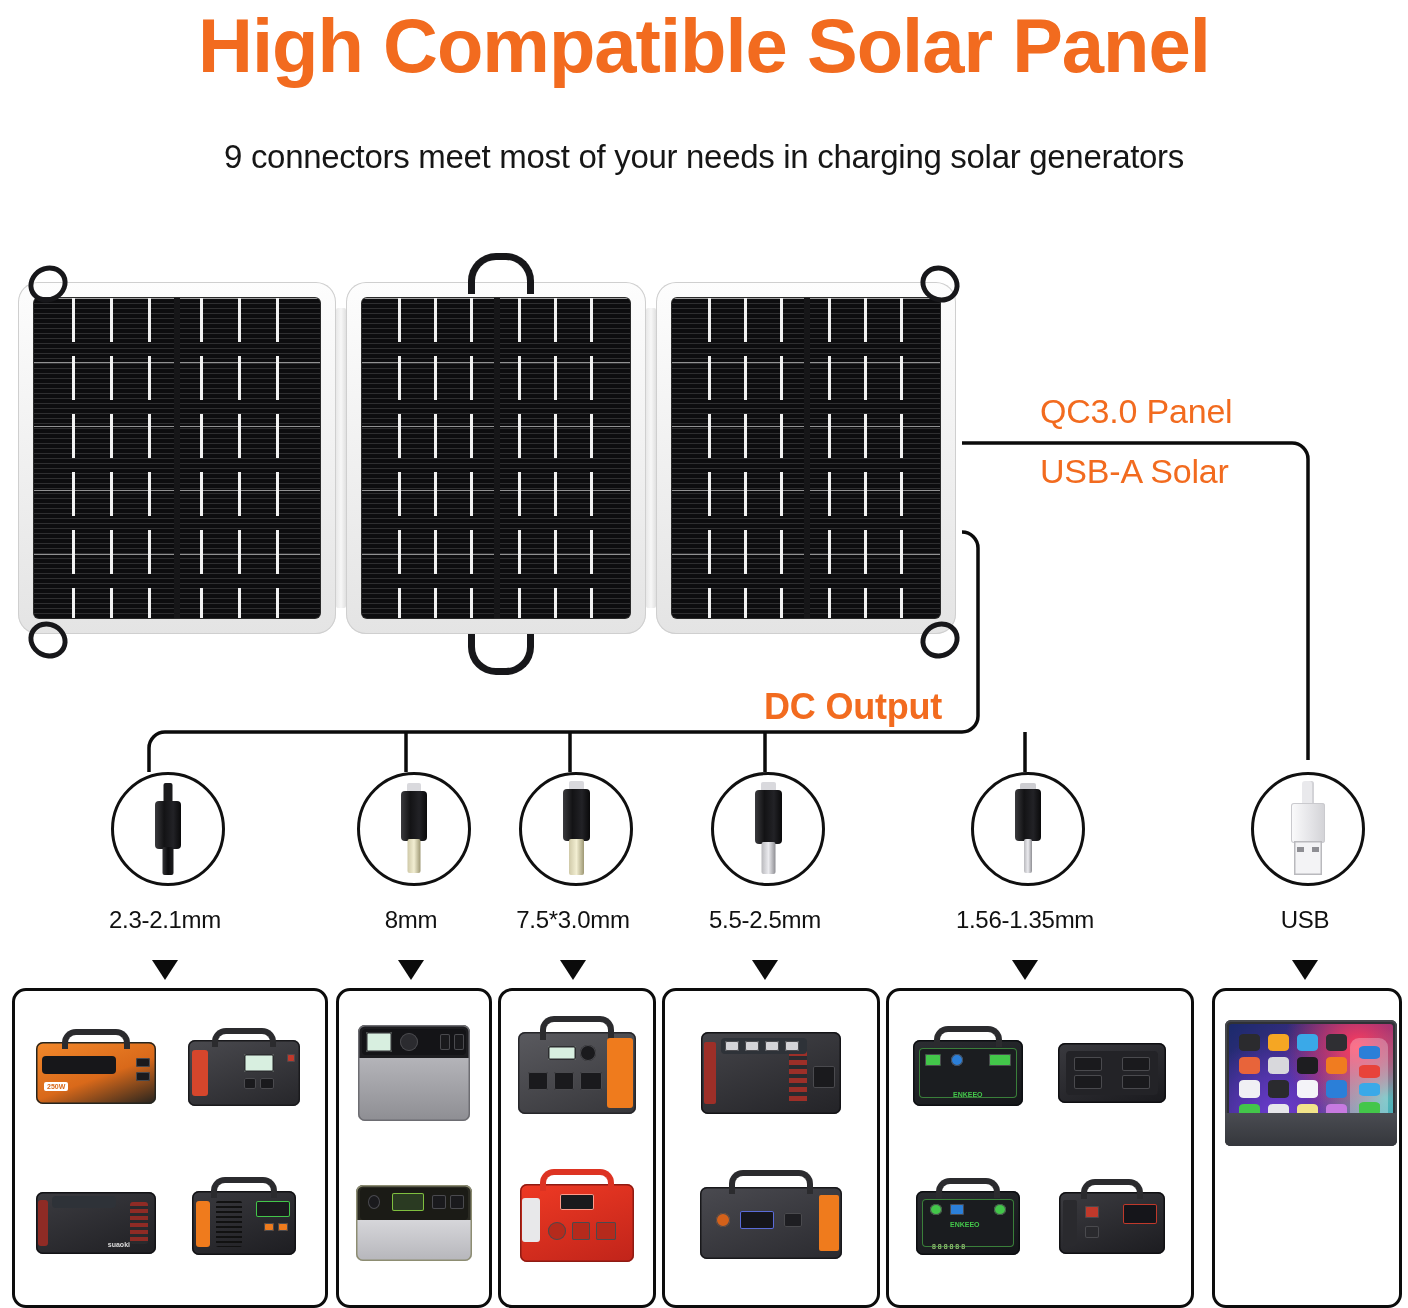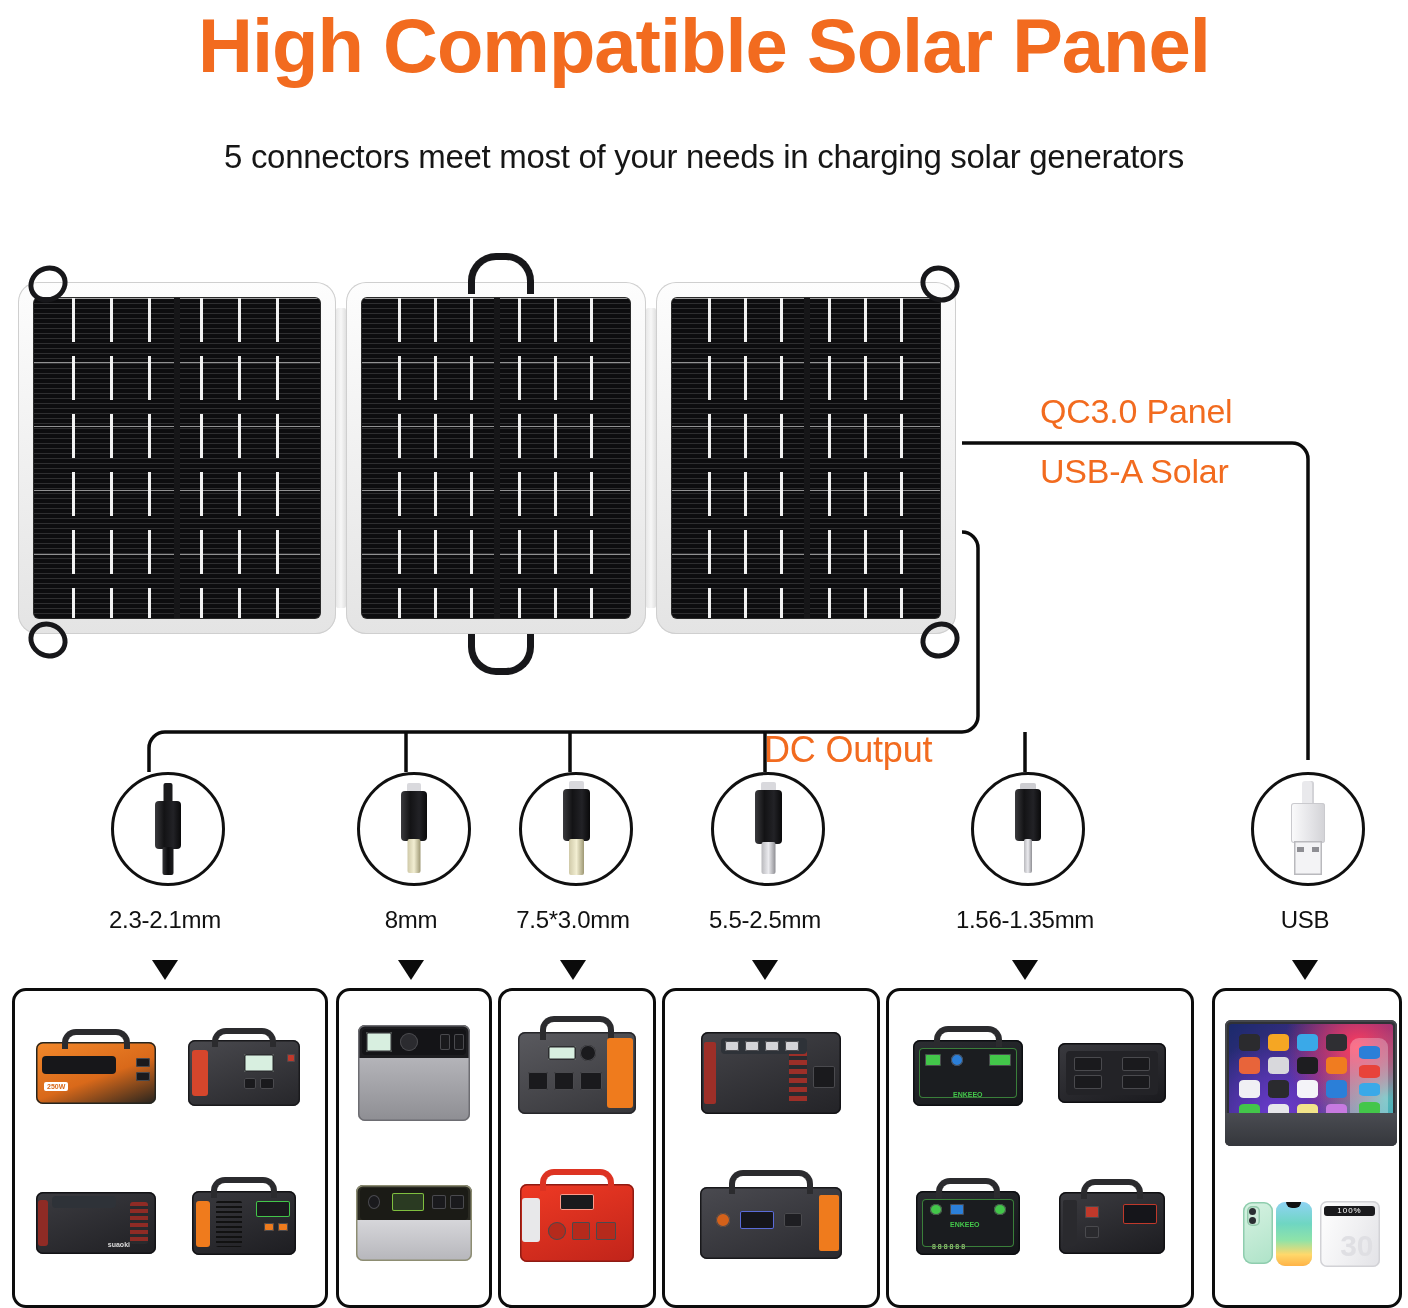--- a/index.html
+++ b/index.html
@@ -57,21 +57,21 @@
 
   
   #wires{position:absolute;left:0;top:0;width:1408px;height:1308px;
          pointer-events:none;}
 
   
   .callout{position:absolute;color:#F26B1F;font-size:34px;font-weight:400;
            white-space:nowrap;letter-spacing:-0.2px;}
   #lbl-qc{left:1040px;top:392px;}
   #lbl-usba{left:1040px;top:452px;}
-  #lbl-dc{left:764px;top:686px;font-weight:400;font-size:36px;margin-top:43px;}
+  #lbl-dc{left:764px;top:686px;font-weight:700;font-size:36px;}
 
   
   .conn{position:absolute;width:108px;height:108px;border-radius:50%;
         border:3px solid #101010;background:#fff;}
   .conn-label{position:absolute;text-align:center;font-size:24px;
         color:#111;white-space:nowrap;letter-spacing:-0.3px;}
 
   
   .plug{position:absolute;left:50%;top:50%;transform:translate(-50%,-50%);}
   .plug .cable{position:absolute;left:50%;transform:translateX(-50%);
@@ -163,21 +163,21 @@
       box-shadow:inset 0 0 0 1.5px #d2d2d6;}
   .bank-disp{position:absolute;left:8%;right:8%;top:7%;height:15%;
       background:#1a1a1d;border-radius:3px;color:#fff;font-size:8px;
       display:flex;align-items:center;justify-content:center;letter-spacing:1px;}
   .bank-30{position:absolute;right:10%;bottom:7%;font-size:30px;color:#dfdfe3;font-weight:700;}
 </style>
 </head>
 <body>
 
 <div id="title">High Compatible Solar Panel</div>
-<div id="subtitle">5 connectors meet most of your needs in charging solar generators</div>
+<div id="subtitle">9 connectors meet most of your needs in charging solar generators</div>
 
 <div id="panel-assembly">
 
   <div class="panel panel-1">
     <div class="panel-inner">
       <div class="fingers"></div>
       <div class="rows"></div>
       <div class="busbar" style="left:38px"></div>
       <div class="busbar" style="left:76px"></div>
       <div class="busbar" style="left:114px"></div>
@@ -495,33 +495,14 @@
           <div class="dock">
             <div class="dockicon" style="background:#2b7fd8"></div>
             <div class="dockicon" style="background:#e8433a"></div>
             <div class="dockicon" style="background:#3aa9e8"></div>
             <div class="dockicon" style="background:#43c64a"></div>
           </div>
         </div>
         <div class="tablet-base"></div>
       </div>
     </div>
-    <div class="pcell" style="gap:8px;display:flex">
-      <div style="display:flex;gap:3px">
-        <div class="phone-back" style="width:30px;height:62px">
-          <div class="cam" style="left:4px;top:4px;width:13px;height:20px">
-            <div class="camlens" style="left:2px;top:2px;width:7px;height:7px"></div>
-            <div class="camlens" style="left:2px;top:11px;width:7px;height:7px"></div>
-          </div>
-        </div>
-        <div class="phone" style="width:36px;height:64px">
-          <div class="phone-screen">
-              <div class="notch"></div>
-            </div>
-        </div>
-      </div>
-      <div class="bank" style="width:60px;height:66px">
-        <div class="bank-disp">100%</div>
-        <div class="bank-30">30</div>
-      </div>
-    </div>
   </div>
 </div>
 
 </body></html>

